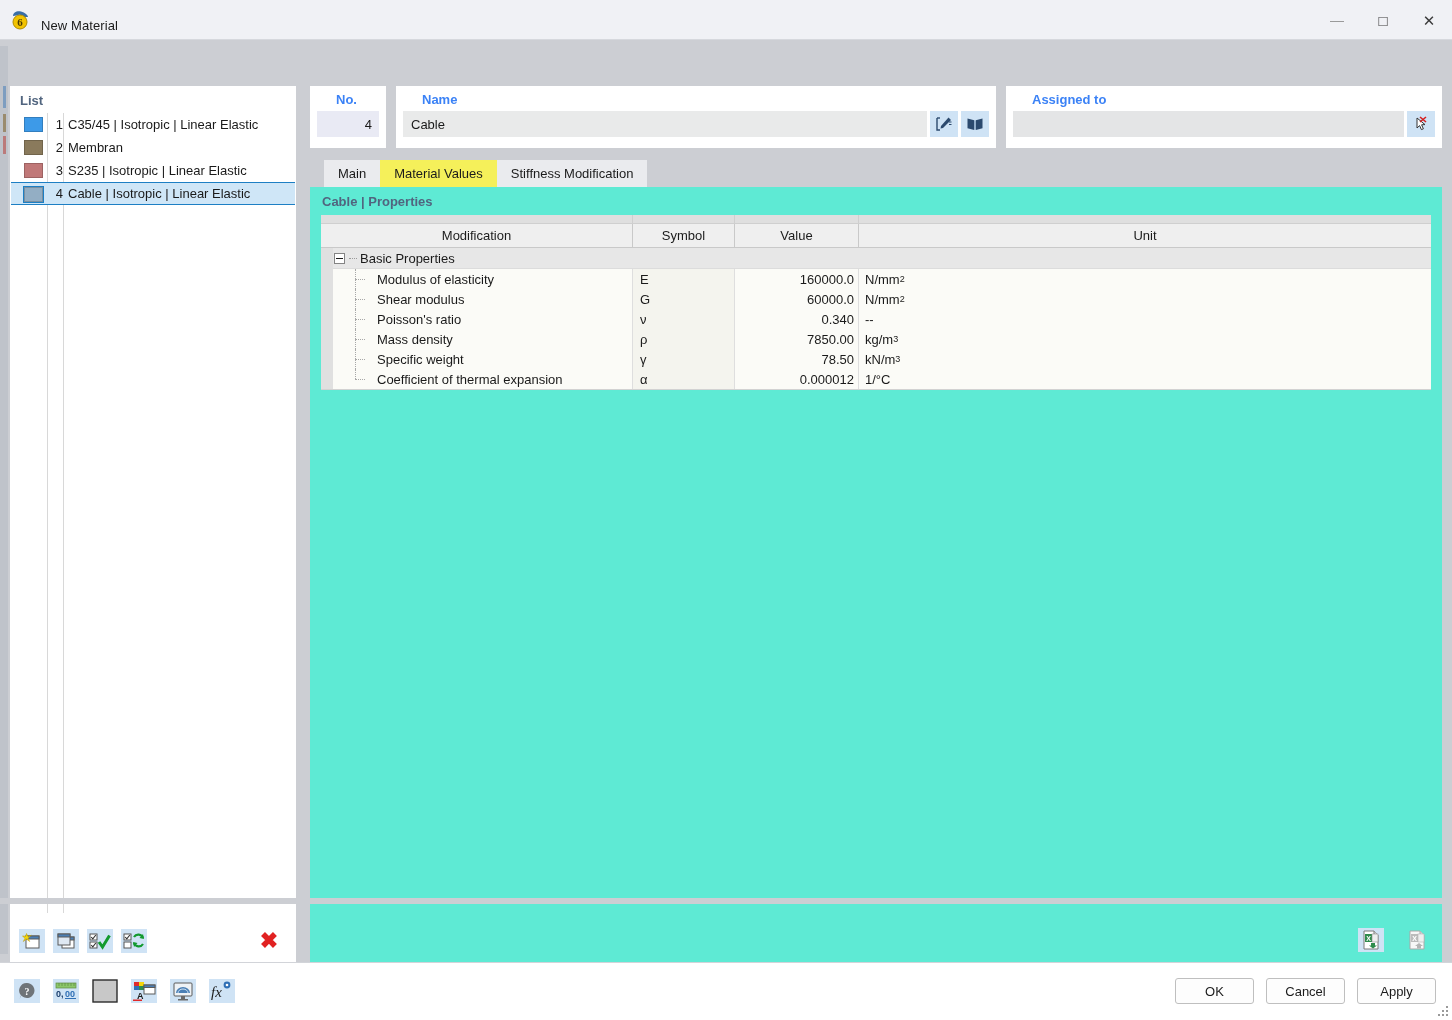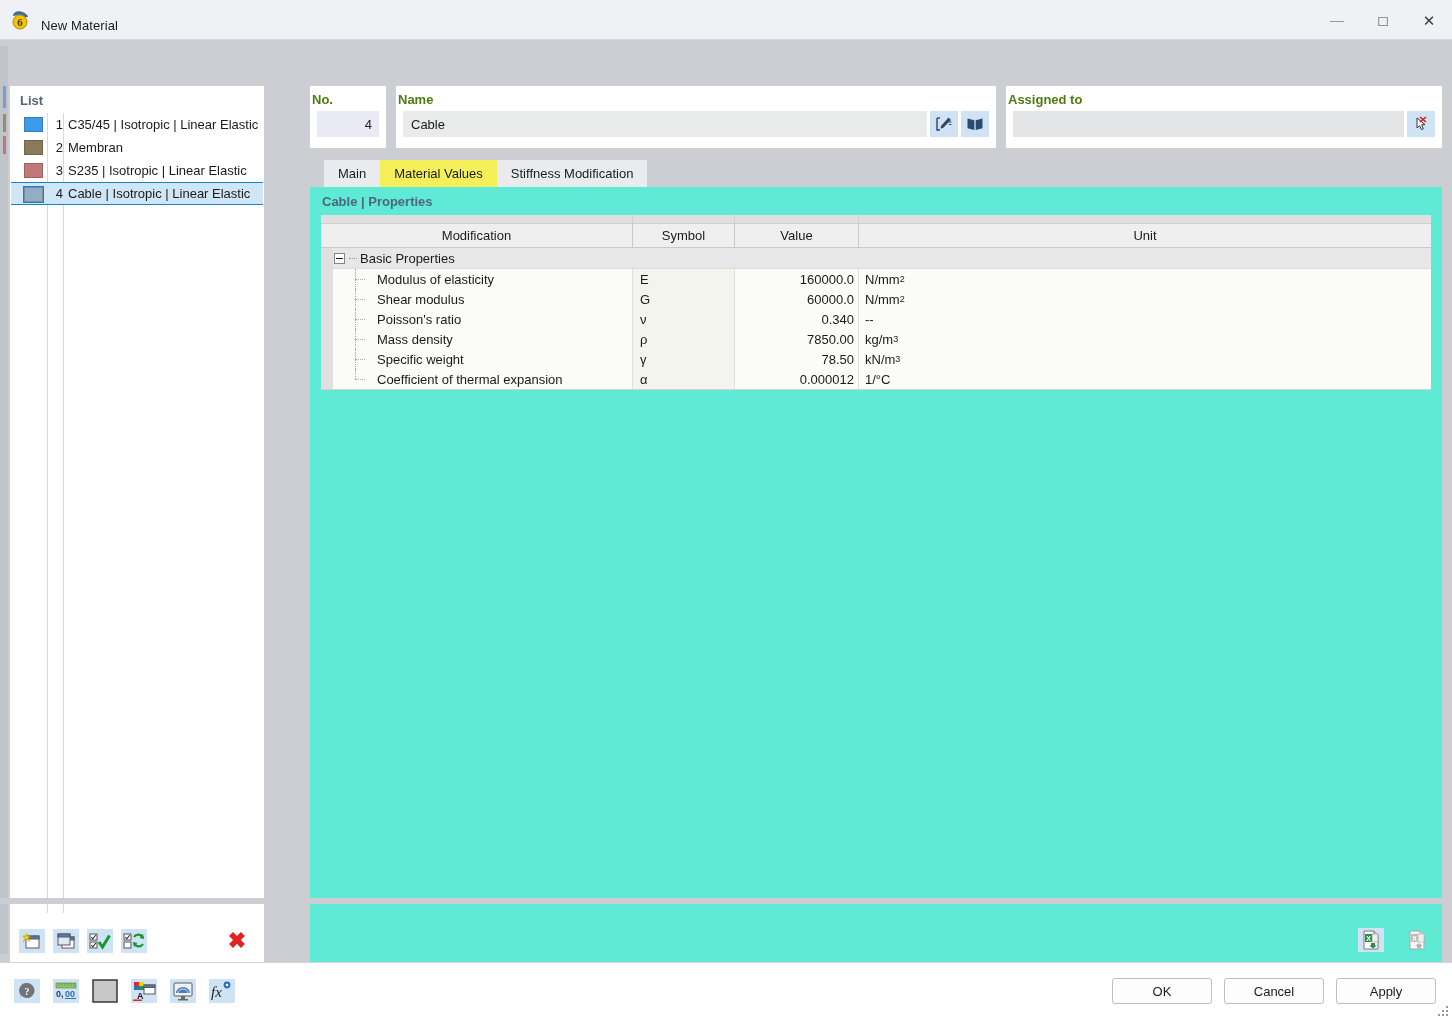--- a/index.html
+++ b/index.html
@@ -60,21 +60,21 @@
     position: absolute; left: 0; top: 6px; width: 8px; height: 908px;
     background: #bfc3ca;
   }
   #leftsliver .s1 { position:absolute; left:3px; top:40px; width:3px; height:22px; background:#7d9dc0; }
   #leftsliver .s2 { position:absolute; left:3px; top:68px; width:3px; height:18px; background:#9a8b6e; }
   #leftsliver .s3 { position:absolute; left:3px; top:90px; width:3px; height:18px; background:#bb7a7a; }
 
   
   #sidepanel {
     position: absolute; left: 10px; top: 46px;
-    width: 254px; height: 876px;
+    width: 286px; height: 876px;
     background: #ffffff;
     border: 1px solid #ffffff;
   }
   #sidepanel .panel-label {
     font-weight: bold; font-size: 13px; color: #51657f;
     padding: 6px 0 5px 9px;
   }
   #listwrap { position: relative; height: 800px; }
   .grid-v { position: absolute; top: 0; bottom: 0; width: 1px; background: #d8d8d8; }
   .grid-v.c1 { left: 36px; }
@@ -122,22 +122,22 @@
     color:#e12222; font-weight:bold; font-size:22px; line-height:1;
   }
 
   
   .fieldbox {
     position: absolute;
     background: #fff;
     padding: 0;
   }
   .fieldbox .flabel {
-    font-weight: bold; font-size: 13px; color: #4d7c0f;
-    padding: 6px 0 4px 2px;
+    font-weight: bold; font-size: 13px; color: #3b82f6;
+    padding: 6px 0 4px 26px;
   }
   #no-box { left: 310px; top: 46px; width: 76px; height: 62px; }
   #no-input {
     margin: 0 7px; height: 26px;
     background: #e9eaf4; border: none;
     display: flex; align-items: center; justify-content: flex-end;
     padding-right: 7px; font-size: 13px;
   }
   #name-box { left: 396px; top: 46px; width: 600px; height: 62px; }
   #name-row { display: flex; align-items: center; padding: 0 7px; gap: 3px; }
@@ -285,21 +285,21 @@
   #bottombar .lefticons { display: flex; align-items: center; margin-left: 14px; gap: 13px; }
   #bottombar .bicon {
     width: 26px; height: 24px;
     background: #cfe3f5;
     display: flex; align-items: center; justify-content: center;
     position: relative;
   }
   #bottombar .bicon.noback { background: transparent; }
   #bottombar .rightbtns { position: absolute; right: 16px; display: flex; gap: 12px; }
   .dlgbtn {
-    width: 100px; height: 26px;
+    width: 79px; height: 26px;
     background: #fdfdfd;
     border: 1px solid #bfbfbf;
     border-radius: 3px;
     display: flex; align-items: center; justify-content: center;
     font-size: 13px; color: #1b1b1b;
   }
   #resize-grip {
     position: absolute; right: 3px; bottom: 3px;
     width: 12px; height: 12px;
   }

